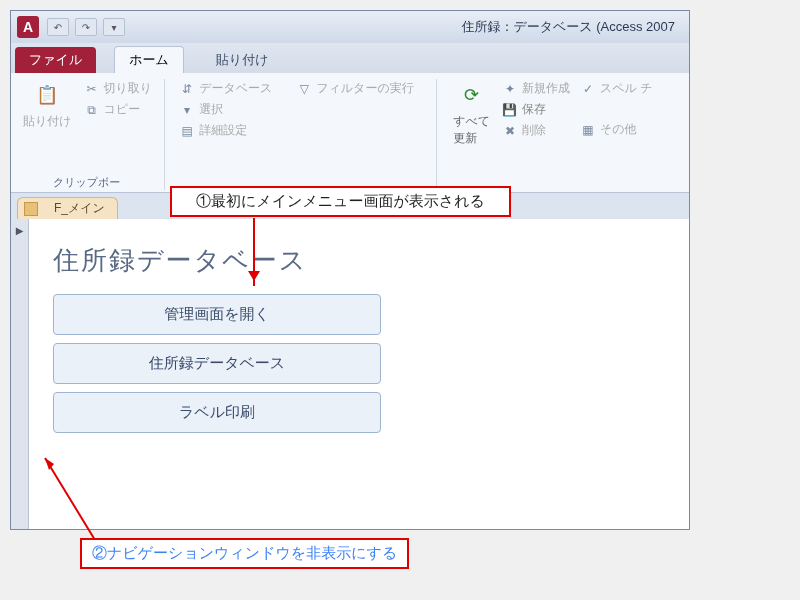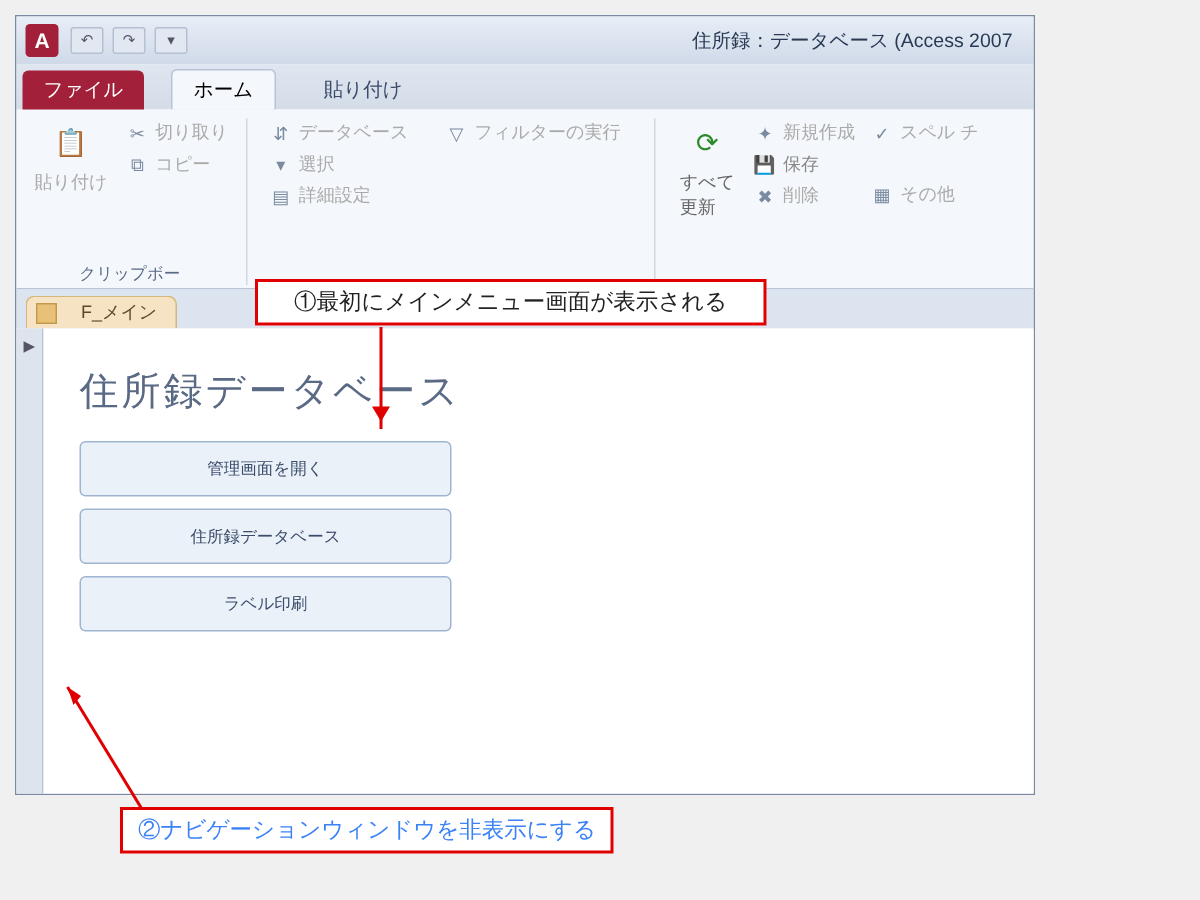--- a/index.html
+++ b/index.html
@@ -27,21 +27,21 @@
   .small-row .mi { width:16px; text-align:center; color:#7a8aa0; }
   .disabled { color:#aaa; }
   .doc-tab-bar { background:#dce4ef; display:flex; align-items:flex-end; padding:2px 0 0 6px; height:26px;}
   .doc-tab { background:#f6e3c4; border:1px solid #d4b77c; border-bottom:none; border-radius:6px 6px 0 0; padding:2px 12px 2px 6px; font-size:12px; color:#5a4a2a; display:flex; align-items:center; gap:16px;}
   .doc-tab .di { width:14px; height:14px; background:#e8c078; border:1px solid #c49a4a; display:inline-block;}
   .workspace { display:flex; background:#e9edf3; height:310px; position:relative;}
   .nav-pane { width:18px; background:#dde4ee; border-right:1px solid #b8c4d6; display:flex; align-items:flex-start; justify-content:center; padding-top:6px;}
   .nav-arrow { font-size:10px; color:#556;}
   .form-area { flex:1; background:#fff; padding:24px 24px; }
   .form-title { font-size:26px; color:#5a6a85; margin-bottom:16px; letter-spacing:2px;}
-  .menu-btn { display:block; width:248px; padding:10px 0; margin:8px 0; text-align:center; font-size:11px; color:#3a4a68; background:#eaf1f9; border:1px solid #9fb4d0; border-radius:4px; cursor:pointer;}
+  .menu-btn { display:block; width:328px; padding:10px 0; margin:8px 0; text-align:center; font-size:15px; color:#3a4a68; background:#eaf1f9; border:1px solid #9fb4d0; border-radius:4px; cursor:pointer;}
   .callout1 { position:absolute; left:170px; top:186px; border:2px solid #e00000; background:#fff; padding:4px 24px; font-size:15px; color:#222; z-index:10;}
   .callout2 { position:absolute; left:80px; top:538px; border:2px solid #e00000; background:#fff; padding:4px 10px; font-size:15px; color:#3b82f6; z-index:10;}
   .arrow1 { position:absolute; left:253px; top:218px; width:2px; height:68px; background:#e00000; z-index:9;}
   .arrow1::after { content:""; position:absolute; bottom:-1px; left:-5px; border:6px solid transparent; border-top:10px solid #e00000;}
   .arrow2 { position:absolute; left:40px; top:450px; width:70px; height:90px; z-index:9;}
   .arrow2 svg { overflow:visible; }
 </style>
 </head>
 <body>
 

